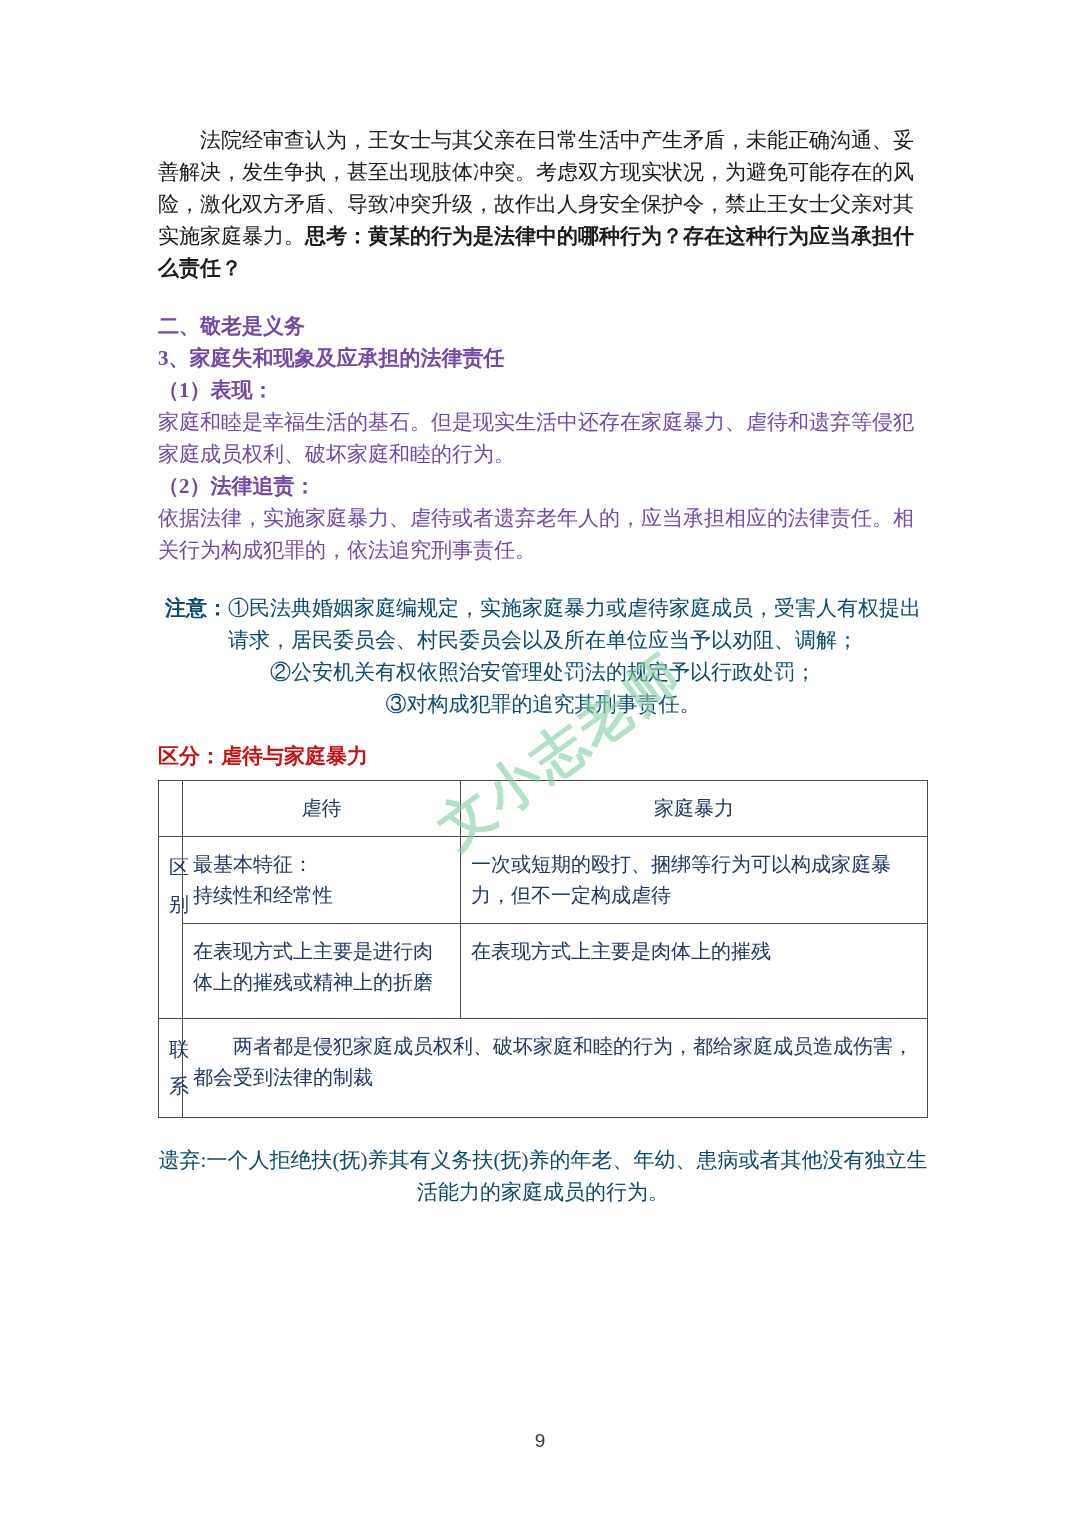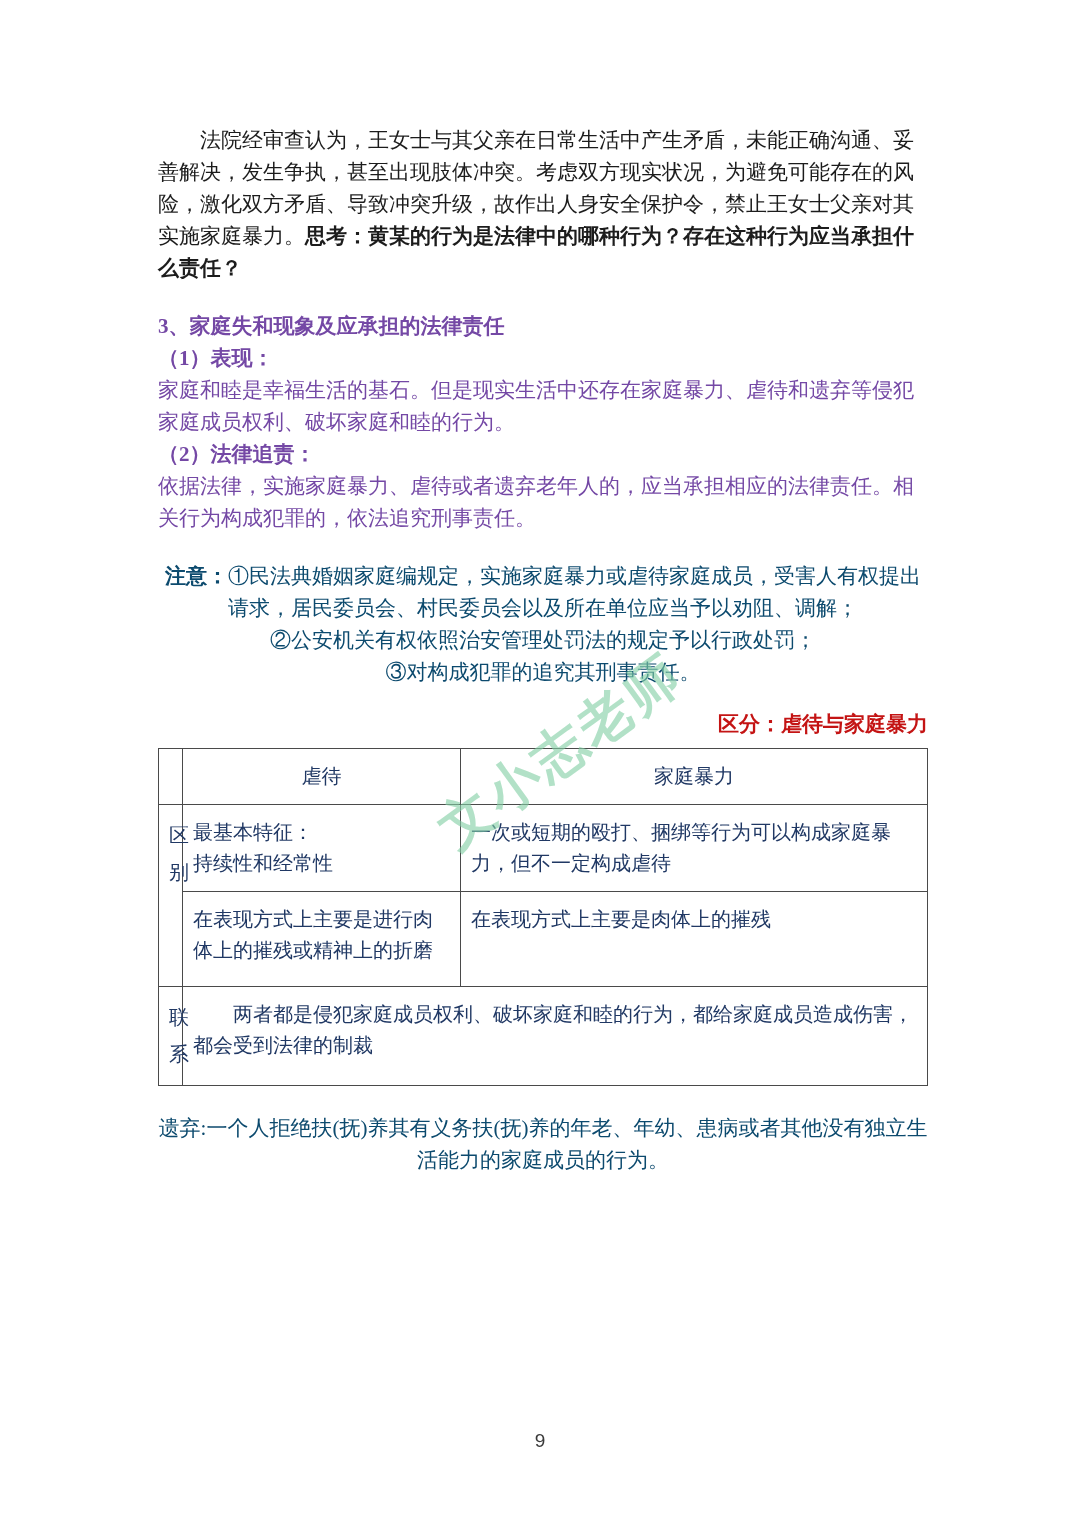--- a/index.html
+++ b/index.html
@@ -14,21 +14,21 @@
   }
   .content{
     position:absolute;left:158px;top:124px;width:770px;
     font-size:21px;line-height:32px;
   }
   p{margin:0;}
   .indent{text-indent:2em;}
   .b{font-weight:bold;}
   .purple{color:#7448a5;}
   .navy{color:#0c4a6e;text-align:center;}
-  .red{color:#c41414;font-weight:bold;text-align:right;}
+  .red{color:#c41414;font-weight:bold;}
   .spacer-lg{height:26px;}
   .spacer-md{height:20px;}
   table.compare{
     border-collapse:collapse;
     width:100%;
     margin-top:8px;
     color:#203864;
     font-size:20px;
     line-height:31px;
     table-layout:fixed;
@@ -76,20 +76,21 @@
 <body>
 
 <div class="page">
 
   <div class="content">
 
     <p class="indent"><span>法院经审查认为，王女士与其父亲在日常生活中产生矛盾，未能正确沟通、妥善解决，发生争执，甚至出现肢体冲突。考虑双方现实状况，为避免可能存在的风险，激化双方矛盾、导致冲突升级，故作出人身安全保护令，禁止王女士父亲对其实施家庭暴力。</span><span class="b">思考：黄某的行为是法律中的哪种行为？存在这种行为应当承担什么责任？</span></p>
 
     <div class="spacer-lg"></div>
 
+    <p class="purple b">二、敬老是义务</p>
     <p class="purple b">3、家庭失和现象及应承担的法律责任</p>
     <p class="purple b">（1）表现：</p>
     <p class="purple">家庭和睦是幸福生活的基石。但是现实生活中还存在家庭暴力、虐待和遗弃等侵犯家庭成员权利、破坏家庭和睦的行为。</p>
     <p class="purple b">（2）法律追责：</p>
     <p class="purple">依据法律，实施家庭暴力、虐待或者遗弃老年人的，应当承担相应的法律责任。相关行为构成犯罪的，依法追究刑事责任。</p>
 
     <div class="spacer-lg"></div>
 
     <p class="navy"><span class="b">注意：</span><span>①民法典婚姻家庭编规定，实施家庭暴力或虐待家庭成员，受害人有权提出请求，居民委员会、村民委员会以及所在单位应当予以劝阻、调解；</span></p>
     <p class="navy">②公安机关有权依照治安管理处罚法的规定予以行政处罚；</p>

